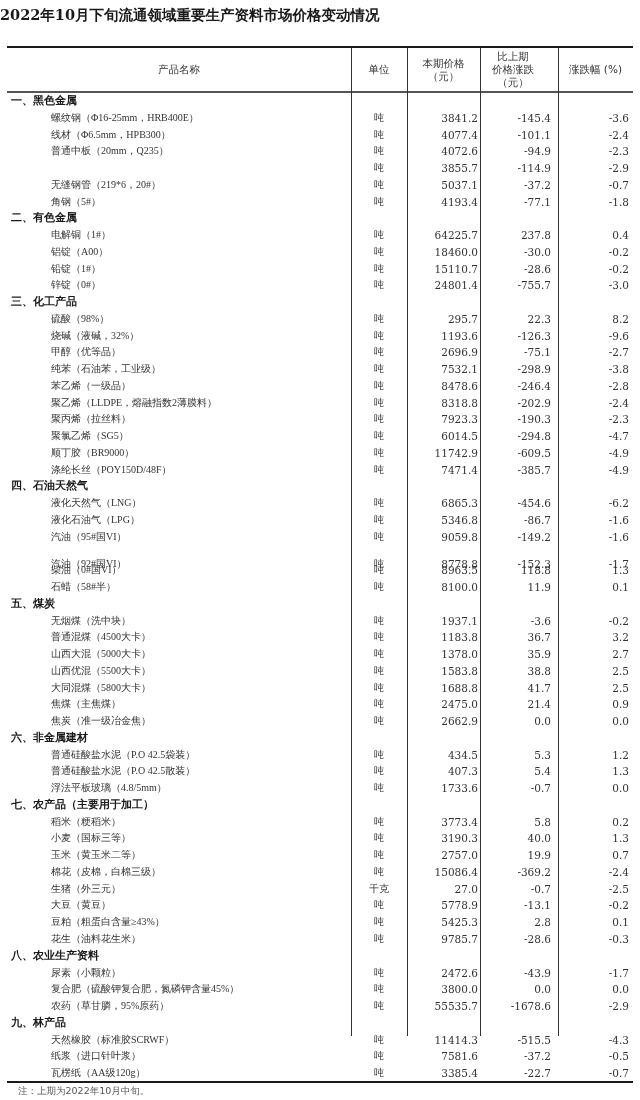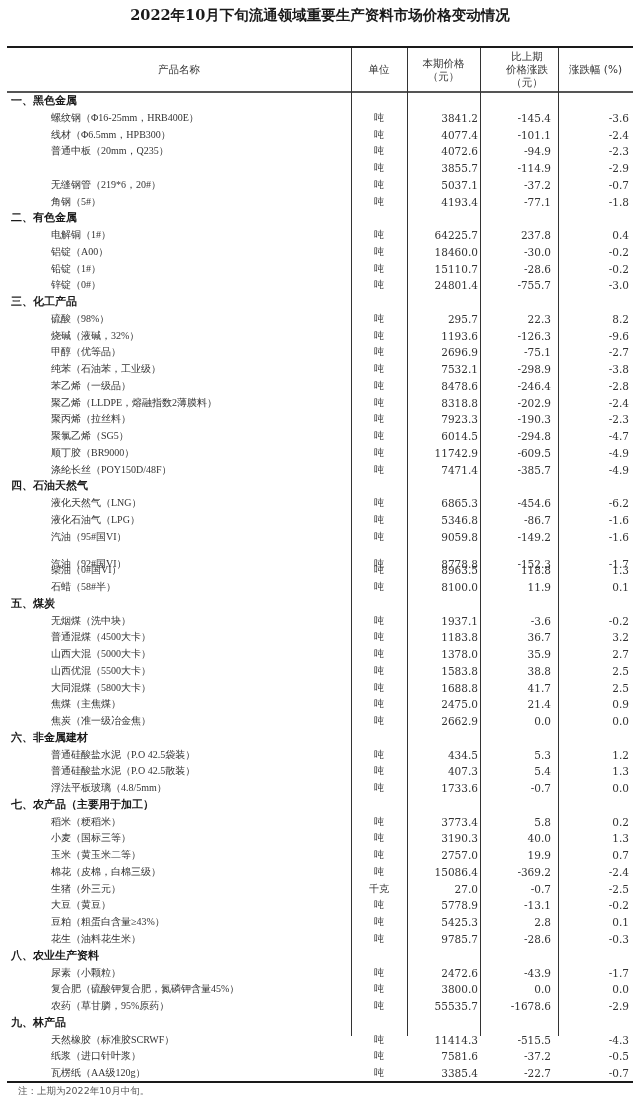--- a/index.html
+++ b/index.html
@@ -1,18 +1,18 @@
 <!DOCTYPE html>
 <html><head>
 <meta charset="utf-8">
 <style>
   html, body { margin: 0; padding: 0; background: #ffffff; }
   body { width: 640px; height: 1100px; position: relative; overflow: hidden;
          font-family: "DejaVu Serif", "Liberation Serif", serif; color: #222; }
-  .title { position: absolute; left: 0; top: 6px; width: 640px; text-align: center;
+  .title { position: absolute; left: 0; top: 6px; width: 640px; 
            font-size: 14.5px; font-weight: bold; color: #1a1a1a; letter-spacing: 0px; }
   .tbl { position: absolute; left: 7px; top: 46px; width: 626px; }
   .top-rule { position: absolute; left: 0; top: 0; width: 626px; height: 2px; background: #1a1a1a; }
   .hdr { position: absolute; left: 0; top: 2px; width: 626px; height: 43px; }
   .hdr-rule { position: absolute; left: 0; top: 45px; width: 626px; height: 2px; background: #555; }
   .hcell { position: absolute; top: 0; height: 43px; display: flex; align-items: center; justify-content: center;
            text-align: center; font-size: 10.5px; line-height: 13px; color: #333; font-family: "DejaVu Sans", "Liberation Sans", sans-serif; }
   .vline { position: absolute; width: 1px; background: #333; }
   .body { position: absolute; left: 0; top: 47px; width: 626px; }
   .row { position: absolute; left: 0; width: 626px; height: 16.76px; font-size: 10.5px; }
@@ -32,21 +32,21 @@
 
 <div class="title">2022年10月下旬流通领域重要生产资料市场价格变动情况</div>
 
 <div class="tbl">
   <div class="top-rule"></div>
   <div class="hdr">
     <div class="hcell" style="left:0;width:344px;">产品名称</div>
     <div class="hcell" style="left:344px;width:56px;">单位</div>
     <div class="hcell" style="left:400px;width:73px;white-space:pre-line;">本期价格
 （元）</div>
-    <div class="hcell" style="left:481px;width:78px;white-space:pre-line;">比上期
+    <div class="hcell" style="left:467px;width:78px;white-space:pre-line;">比上期
 价格涨跌
 （元）</div>
     <div class="hcell" style="left:551px;width:75px;">涨跌幅 (%)</div>
   </div>
   <div class="hdr-rule"></div>
   <div class="body" id="tbody">
       <div class="row cat" style="top: 0px;">
         <span class="c name">一、黑色金属</span>
       </div>
       <div class="row item" style="top: 16.76px;">

